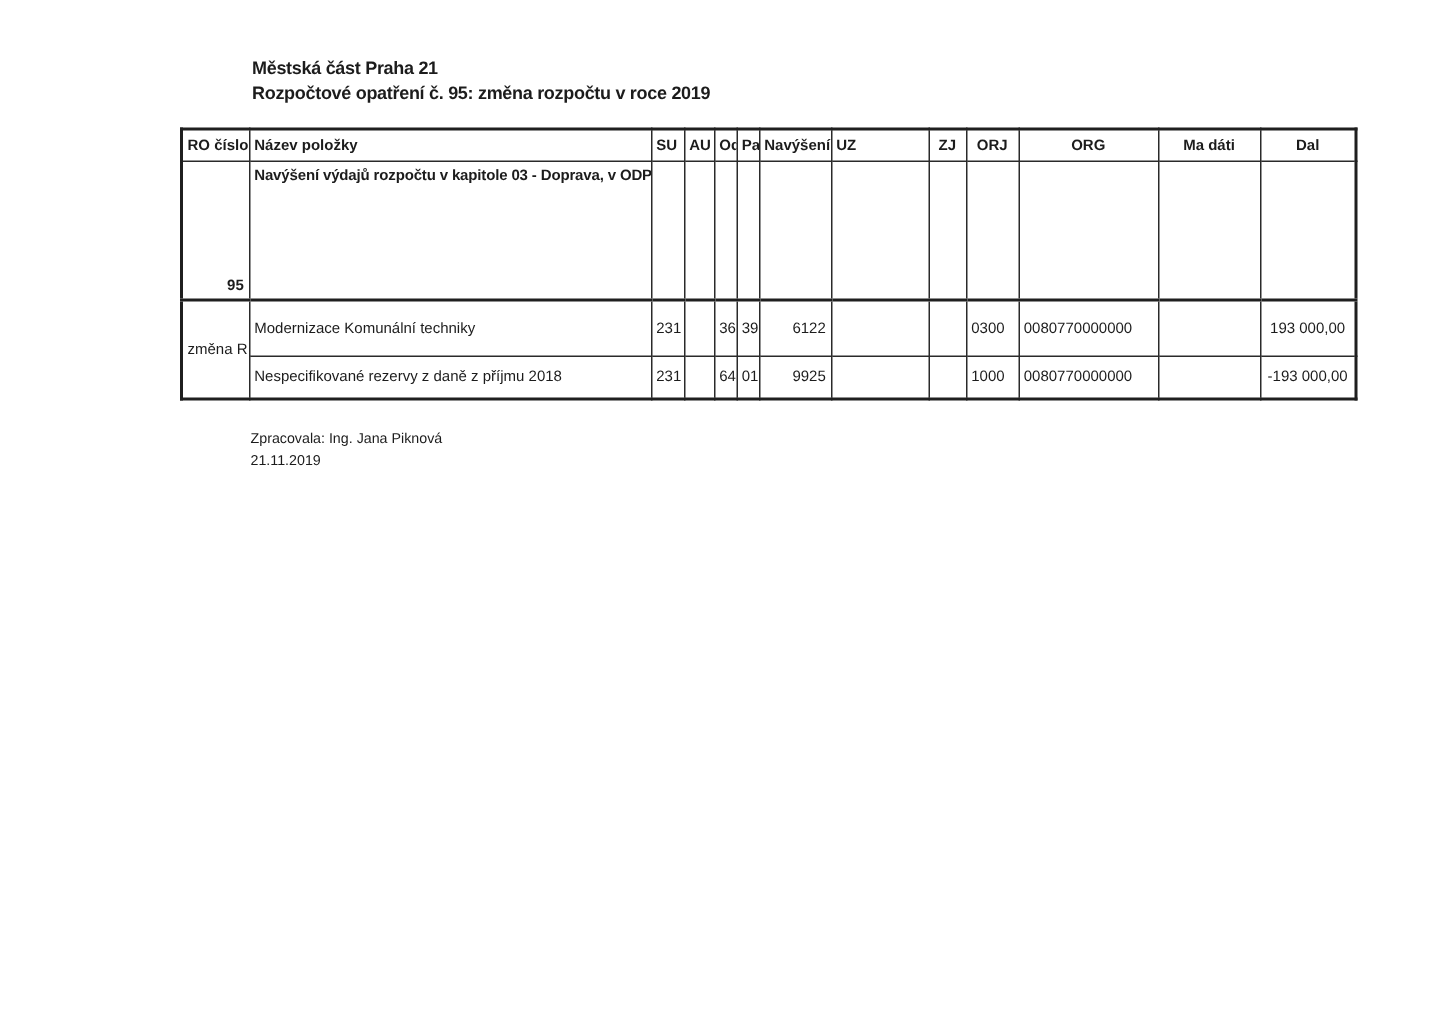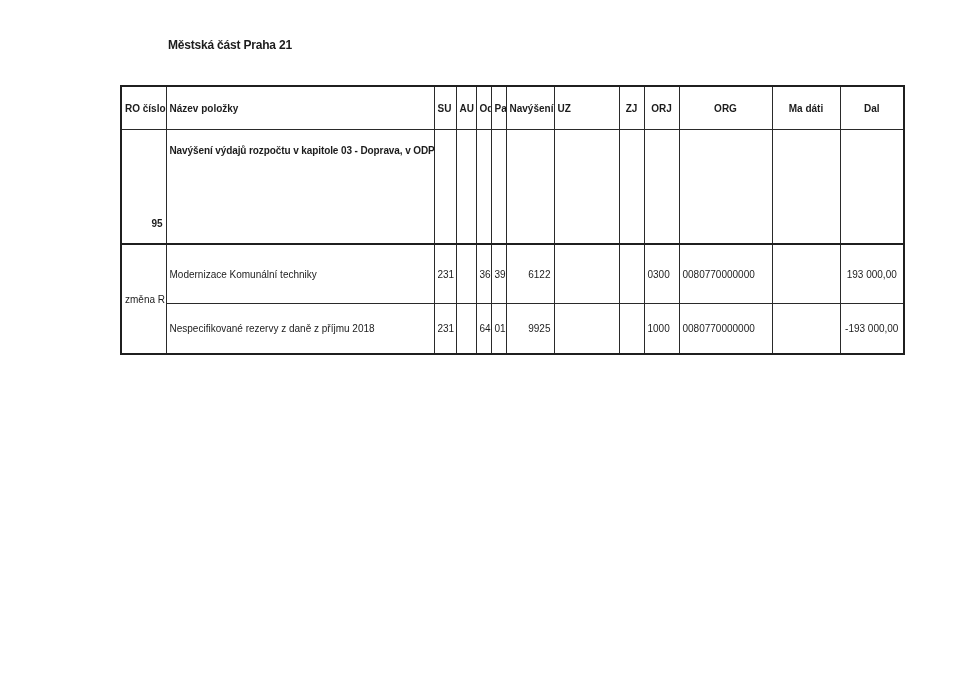--- a/index.html
+++ b/index.html
@@ -18,21 +18,21 @@
     white-space:nowrap;
   }
   table.budget{
     position:absolute;left:82px;top:85px;
     width:783px;
     border-collapse:collapse;table-layout:fixed;
     border:2px solid #1f1f1f;
   }
   table.budget th, table.budget td{
     border:1px solid #2a2a2a;
-    padding:14px 3px;
+    padding:3px 3px;
     font-size:10px;
     overflow:hidden;
     white-space:nowrap;
   }
   thead th{
     font-weight:bold;height:14px;text-align:left;
     border-bottom:1px solid #2a2a2a;
   }
   thead th.c{text-align:center;}
   tr.desc-row td{height:85px;border-bottom:2px solid #1f1f1f;}
@@ -58,20 +58,21 @@
     font-size:9.5px;line-height:14.5px;
   }
 </style>
 </head>
 <body>
 
 <div class="page">
 
   <div class="doc-title">
     <div>Městská část Praha 21</div>
+    <div>Rozpočtové opatření č. 95: změna rozpočtu v roce 2019</div>
   </div>
 
   <table class="budget">
     <colgroup>
       <col style="width:45px">
         <col style="width:268px">
         <col style="width:22px">
       <col style="width:20px">
         <col style="width:15px">
         <col style="width:15px">
@@ -141,14 +142,18 @@
         <td></td>
         <td></td>
         <td class="l">1000</td>
         <td class="org">0080770000000</td>
         <td></td>
         <td class="r">-193 000,00</td>
       </tr>
     </tbody>
   </table>
 
+  <div class="footer">
+    <div>Zpracovala: Ing. Jana Piknová</div>
+    <div>21.11.2019</div>
+  </div>
 
 </div>
 
 </body></html>

